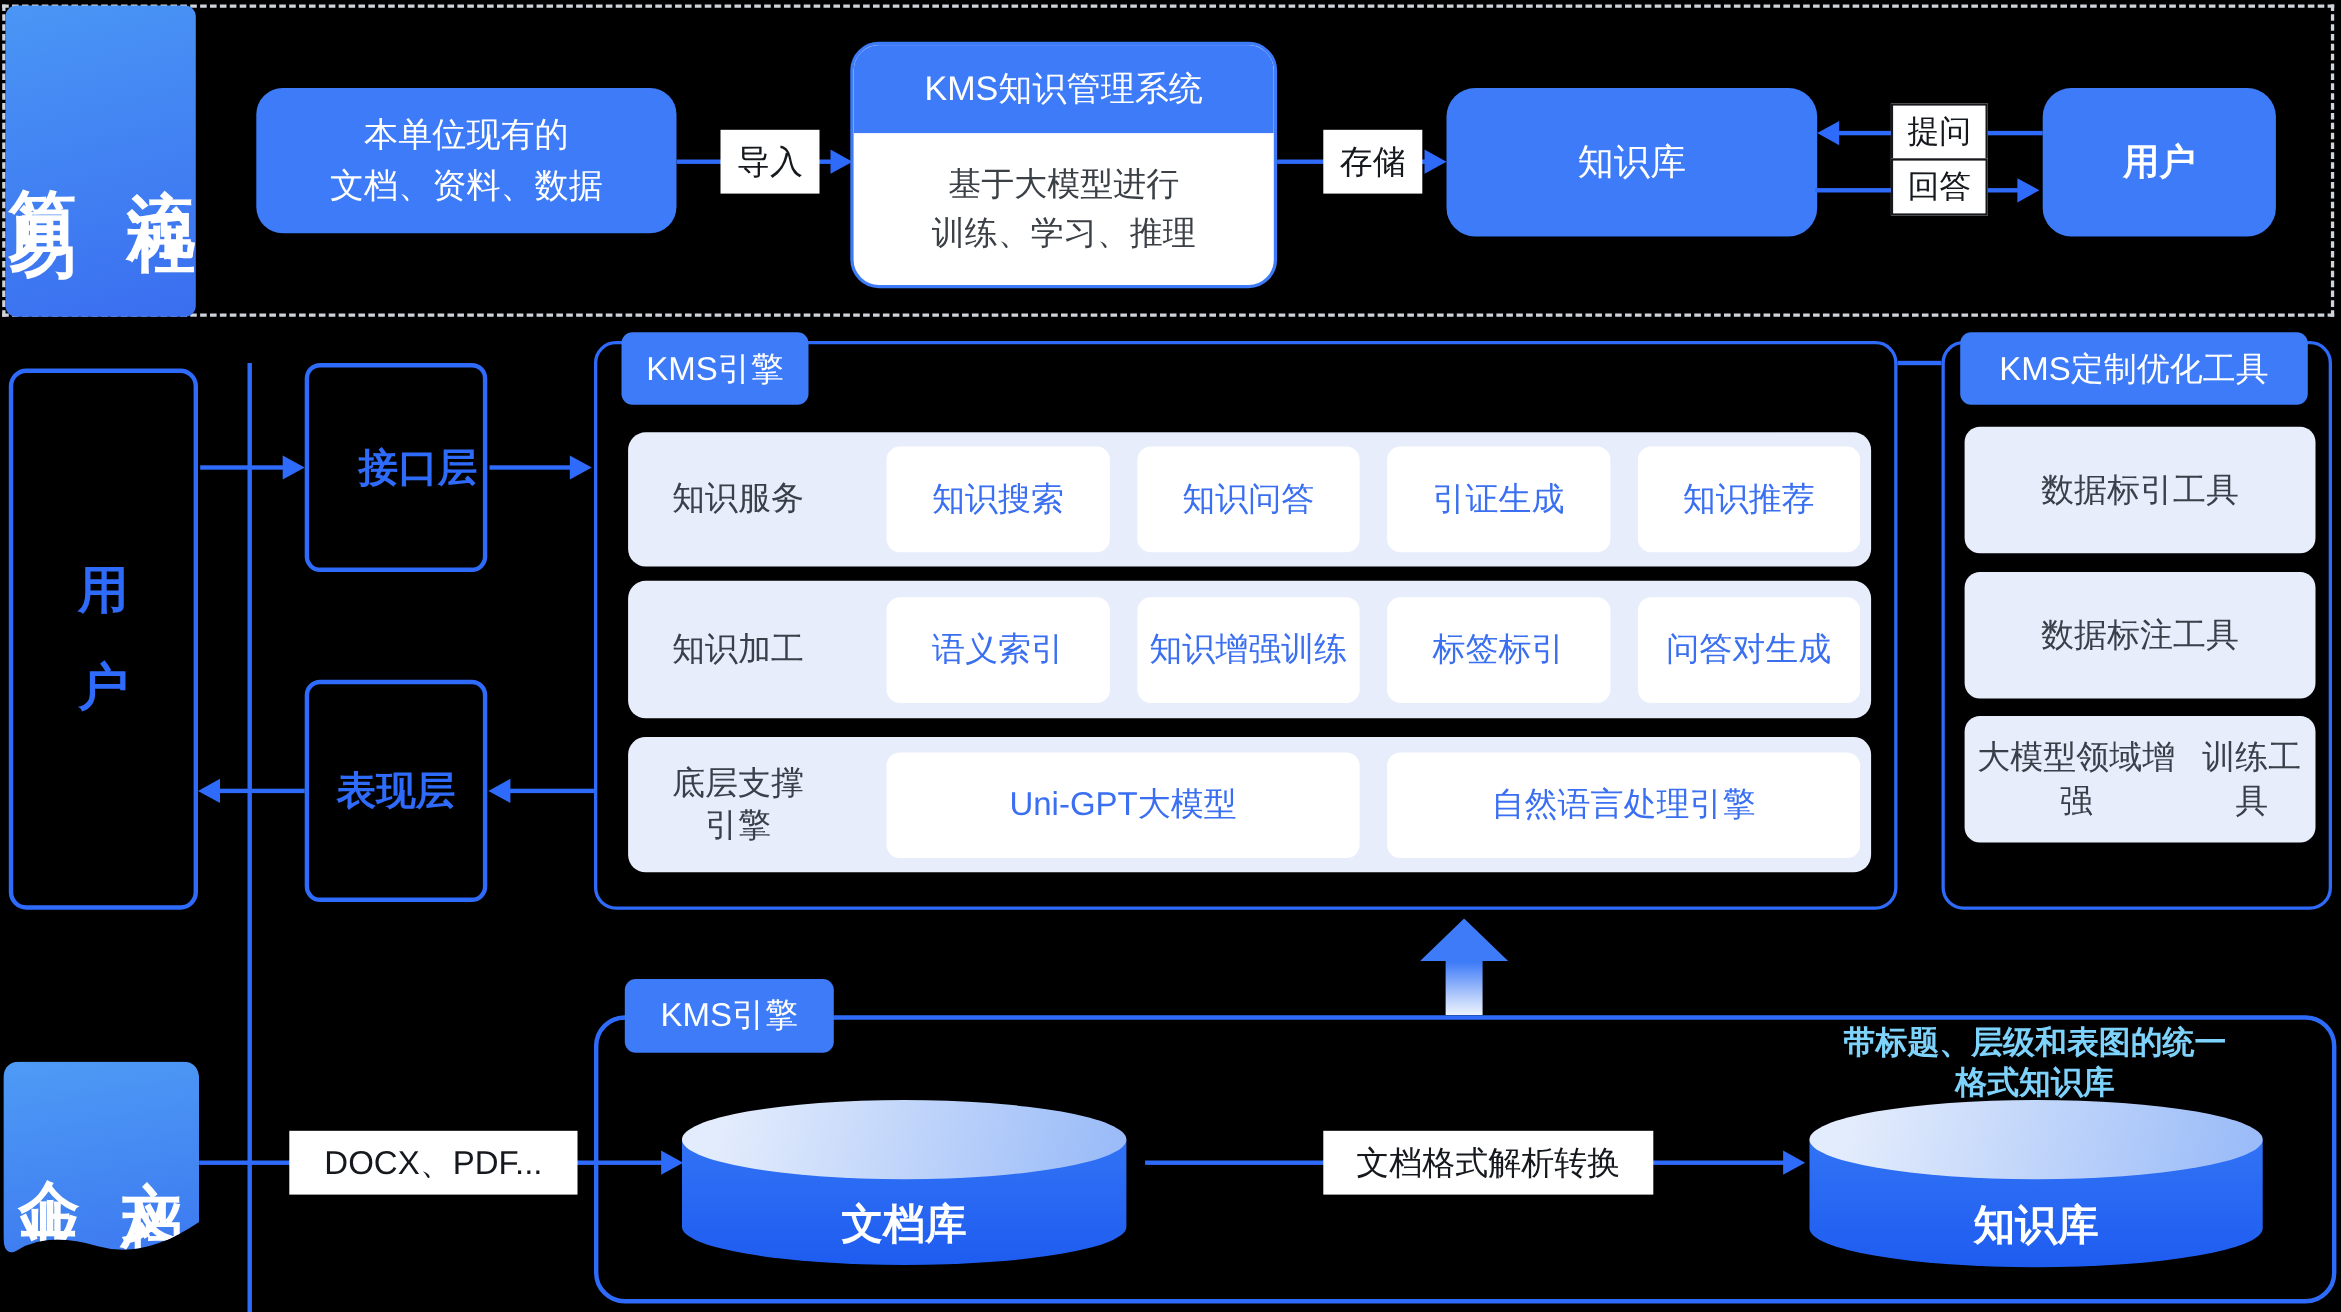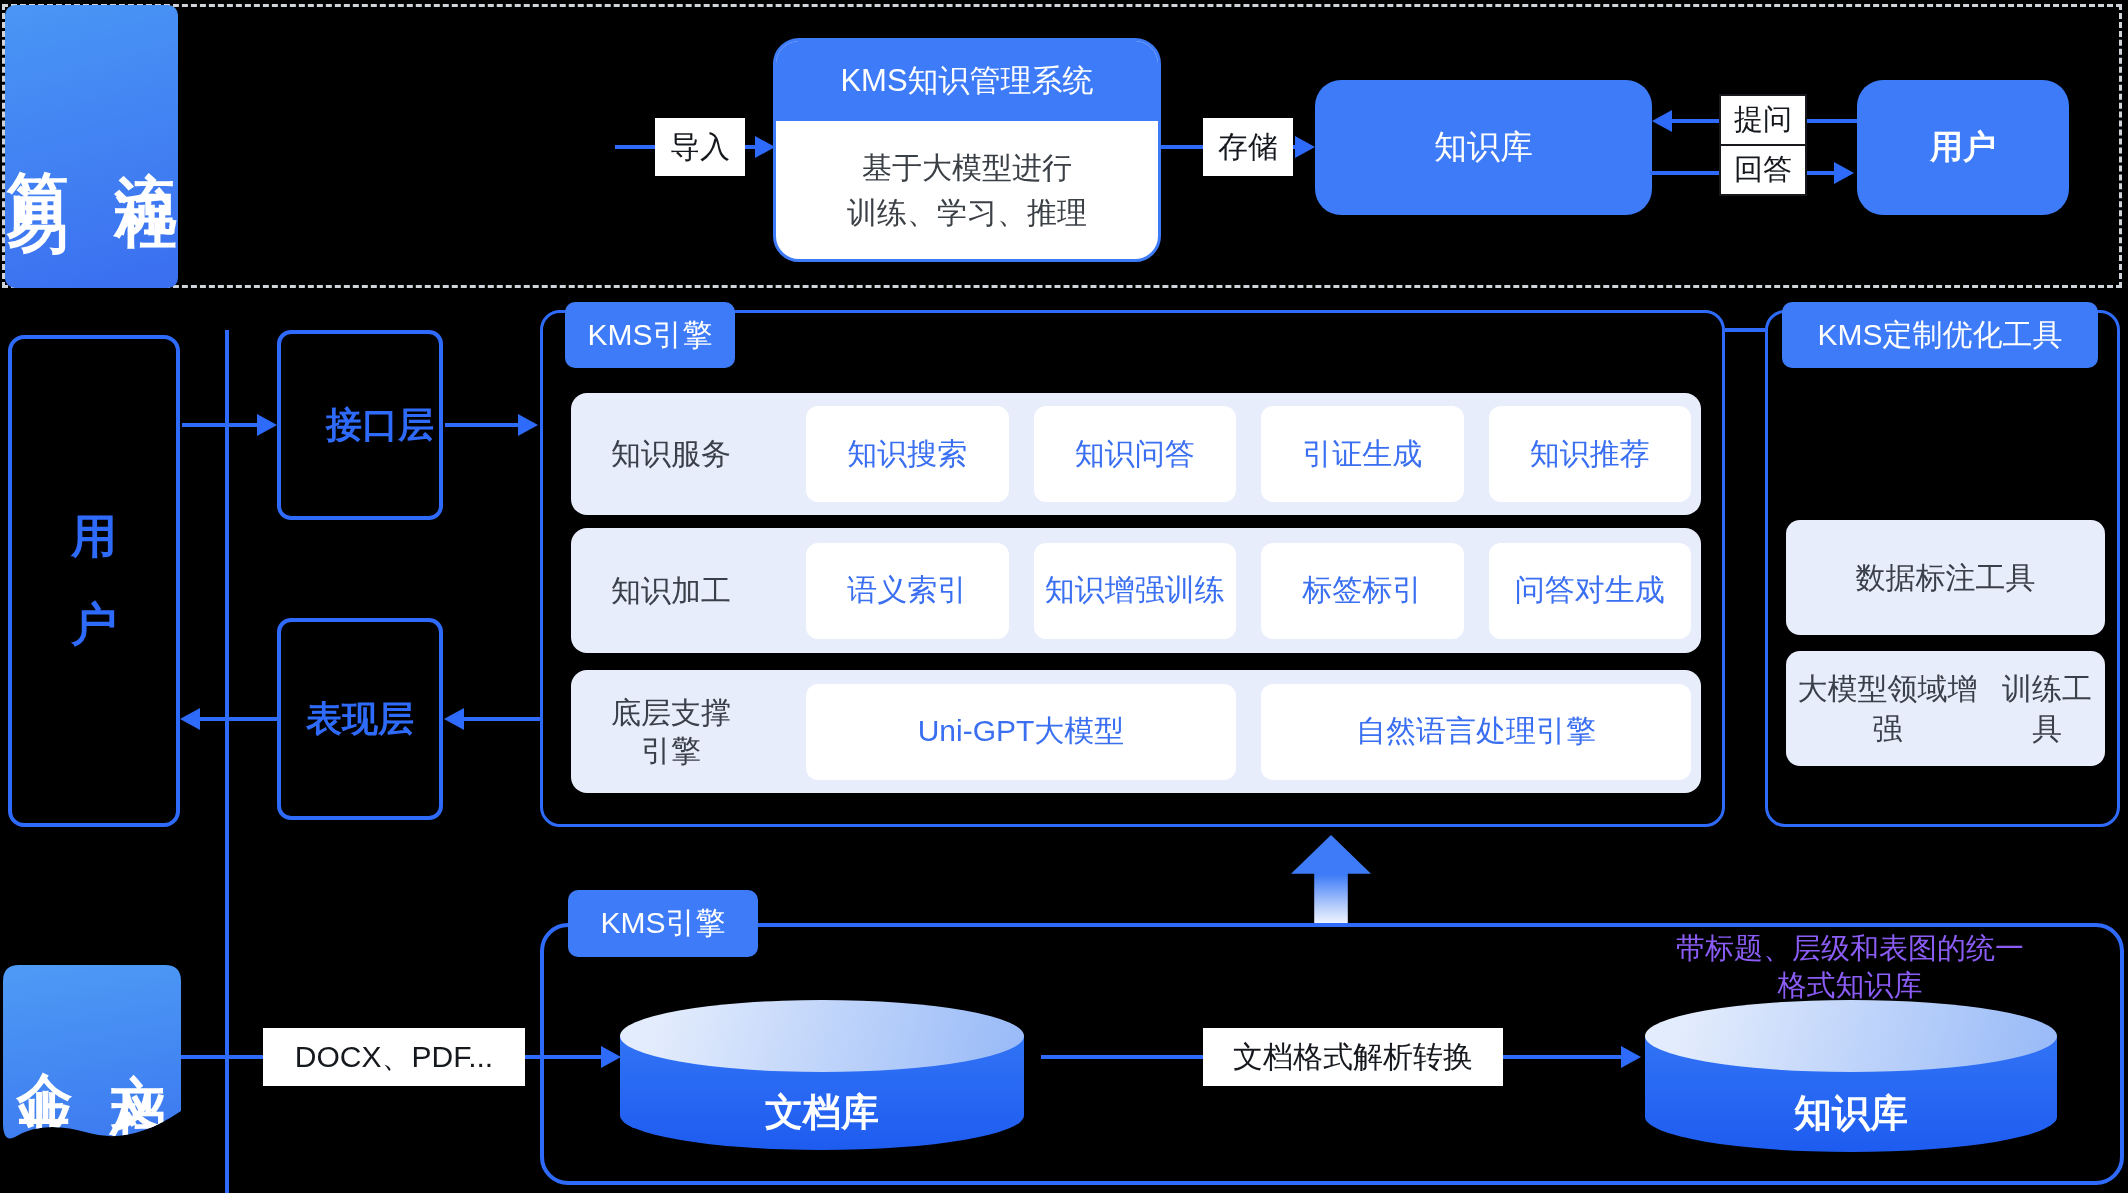--- a/index.html
+++ b/index.html
@@ -51,20 +51,25 @@
 
   <div class="abs" style="left:2px;top:4px;width:2120px;height:284px;border:3px dashed #cfd3da;"></div>
 
   <div class="abs" style="left:5px;top:5px;width:173px;height:283px;border-radius:10px;z-index:4;
               background:linear-gradient(165deg,#4a96f5 0%,#3a6ef0 100%);
               display:flex;align-items:center;justify-content:center;gap:24px;">
     <span class="colchar" style="font-size:62px;letter-spacing:26px;">简易</span>
     <span class="colchar" style="font-size:62px;letter-spacing:26px;">流程</span>
   </div>
 
+  <div class="abs bluefill rbox" style="left:233px;top:80px;width:382px;height:132px;border-radius:24px;
+              flex-direction:column;font-size:31px;font-weight:500;line-height:46px;text-align:center;">
+    <div>本单位现有的</div>
+    <div>文档、资料、数据</div>
+  </div>
 
   <div class="abs hline" style="left:615px;top:145px;width:150px;"></div>
   <div class="abs arr-r" style="left:755px;top:136px;"></div>
   <div class="abs wlabel" style="left:655px;top:118px;width:90px;height:58px;">导入</div>
 
   <div class="abs" style="left:773px;top:38px;width:388px;height:224px;border-radius:26px;border:3px solid #3D7BF8;
               overflow:hidden;background:#fff;z-index:2;">
     <div style="height:80px;background:#3D7BF8;color:#fff;display:flex;align-items:center;justify-content:center;
                 font-size:31px;font-weight:500;">KMS知识管理系统</div>
     <div style="height:138px;display:flex;flex-direction:column;align-items:center;justify-content:center;
@@ -138,20 +143,21 @@
         <div class="ecard">Uni-GPT大模型</div>
         <div class="ecard">自然语言处理引擎</div>
       </div>
     </div>
   </div>
   <div class="abs badge" style="left:565px;top:302px;width:170px;height:66px;">KMS引擎</div>
 
   <div class="abs hline" style="left:1725px;top:328px;width:40px;"></div>
 
   <div class="abs outline-panel" style="left:1765px;top:310px;width:355px;height:517px;">
+    <div class="tcard" style="top:75px;height:115px;">数据标引工具</div>
     <div class="tcard" style="top:207px;height:115px;">数据标注工具</div>
     <div class="tcard" style="top:338px;height:115px;flex-direction:row;">
       <div>大模型领域增强</div>
       <div>训练工具</div>
     </div>
   </div>
   <div class="abs badge" style="left:1782px;top:302px;width:316px;height:66px;">KMS定制优化工具</div>
 
   <div class="abs" style="left:1291px;top:835px;width:80px;height:88px;z-index:2;
               background:linear-gradient(180deg,#3D7BF8 0%,#3D7BF8 45%,#b9cffb 82%,#eef4ff 100%);
@@ -175,22 +181,22 @@
   <div class="abs" style="left:620px;top:1000px;width:404px;height:150px;z-index:2;">
     <div class="cyl-body"></div>
     <div class="cyl-top"></div>
     <div class="cyl-label">文档库</div>
   </div>
 
   <div class="abs hline" style="left:1041px;top:1055px;width:588px;"></div>
   <div class="abs arr-r" style="left:1621px;top:1046px;"></div>
   <div class="abs wlabel" style="left:1203px;top:1028px;width:300px;height:58px;">文档格式解析转换</div>
 
-  <div class="abs" style="left:1600px;top:930px;width:500px;text-align:center;color:#8b5cf6;font-size:29px;
-              font-weight:400;line-height:37px;z-index:2;">
+  <div class="abs" style="left:1600px;top:930px;width:500px;text-align:center;color:#7dd3fc;font-size:29px;
+              font-weight:700;line-height:37px;z-index:2;">
     <div>带标题、层级和表图的统一</div>
     <div>格式知识库</div>
   </div>
 
   <div class="abs" style="left:1645px;top:1000px;width:412px;height:152px;z-index:2;">
     <div class="cyl-body"></div>
     <div class="cyl-top"></div>
     <div class="cyl-label">知识库</div>
   </div>
 

